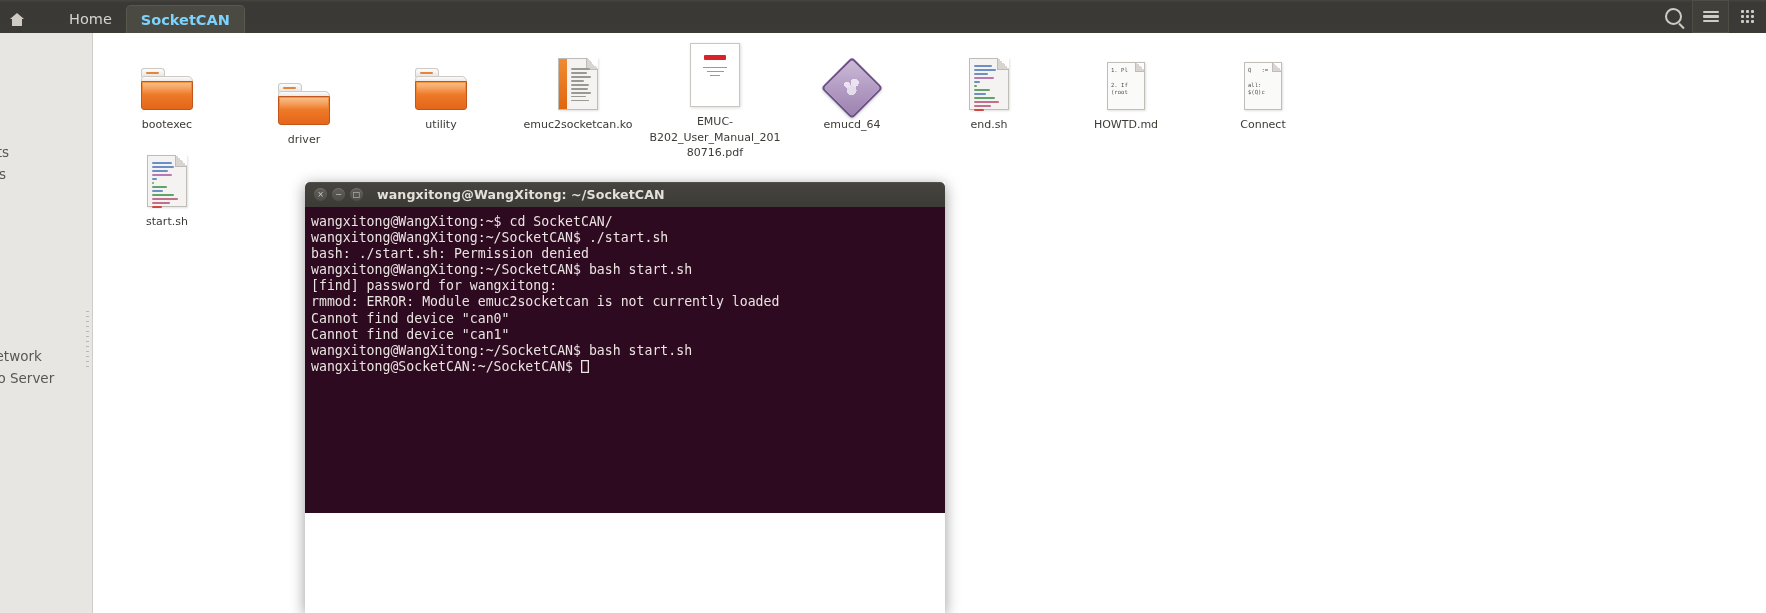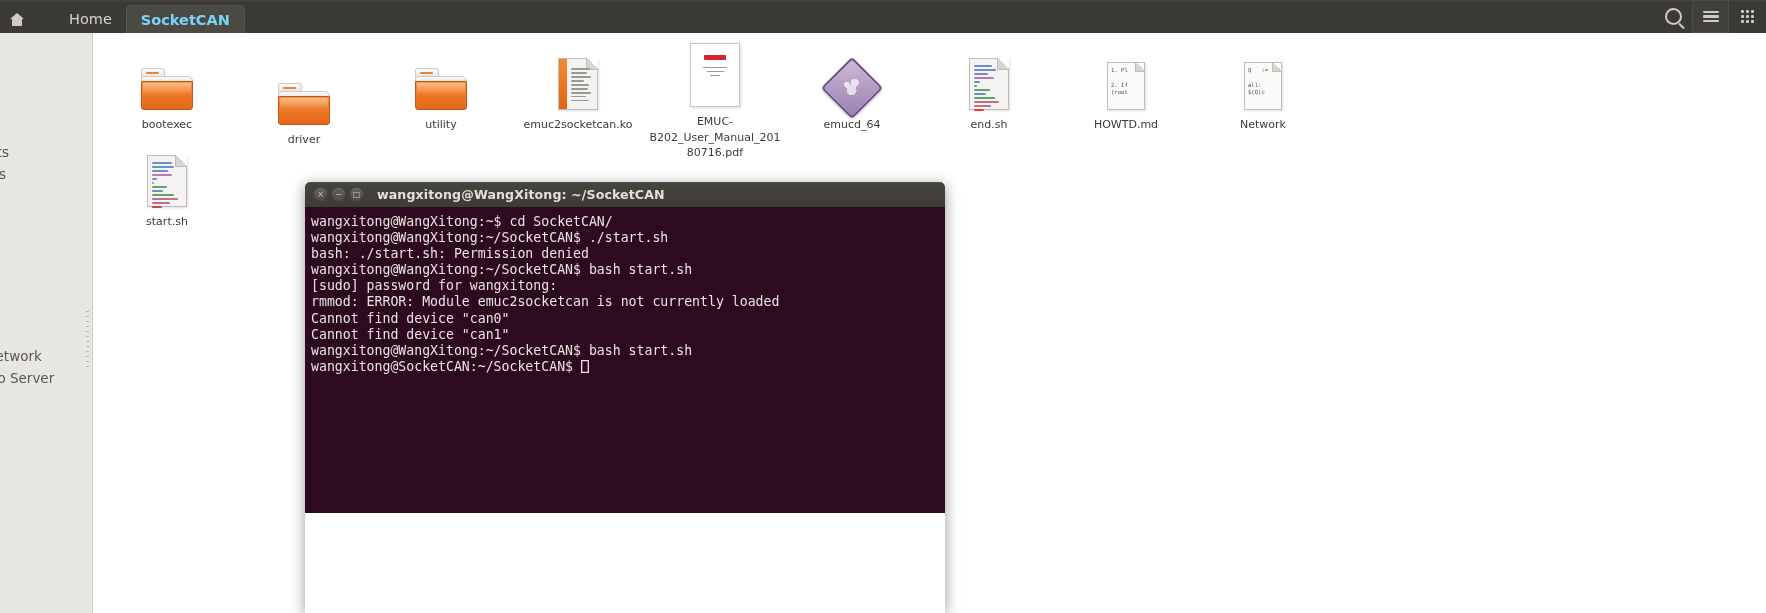--- a/index.html
+++ b/index.html
@@ -398,21 +398,21 @@
       <div class="flabel">HOWTD.md</div>
     </div>
 
     <div class="fileicon" style="left:1102px;top:13px;">
       <div class="thumbwrap">
         <div class="txtthumb"><div class="fold"></div><span>Q   :=
 
 all:
 $(Q)c</span></div>
       </div>
-      <div class="flabel">Network</div>
+      <div class="flabel">Connect</div>
     </div>
 
 
     <div class="fileicon" style="left:6px;top:110px;">
       <div class="thumbwrap">
         <div class="sheet">
           <div class="fold"></div>
           <div class="sh-lines">
             <i style="width:66%;background:#6d8fc4"></i>
             <i style="width:74%;background:#6d8fc4"></i>
@@ -442,20 +442,20 @@
       <span class="wbtn">−</span>
       <span class="wbtn">□</span>
     </div>
     <div id="term-title-text">wangxitong@WangXitong: ~/SocketCAN</div>
   </div>
   <div id="term-screen">
     <div class="tline">wangxitong@WangXitong:~$ cd SocketCAN/</div>
     <div class="tline">wangxitong@WangXitong:~/SocketCAN$ ./start.sh</div>
     <div class="tline">bash: ./start.sh: Permission denied</div>
     <div class="tline">wangxitong@WangXitong:~/SocketCAN$ bash start.sh</div>
-    <div class="tline">[sudo] password for wangxitong:</div>
+    <div class="tline">[find] password for wangxitong:</div>
     <div class="tline">rmmod: ERROR: Module emuc2socketcan is not currently loaded</div>
     <div class="tline">Cannot find device "can0"</div>
     <div class="tline">Cannot find device "can1"</div>
     <div class="tline">wangxitong@WangXitong:~/SocketCAN$ bash start.sh</div>
     <div class="tline"><span>wangxitong@SocketCAN:~/SocketCAN$ </span><span class="cursor"></span></div>
   </div>
 </div>
 
 </body></html>

